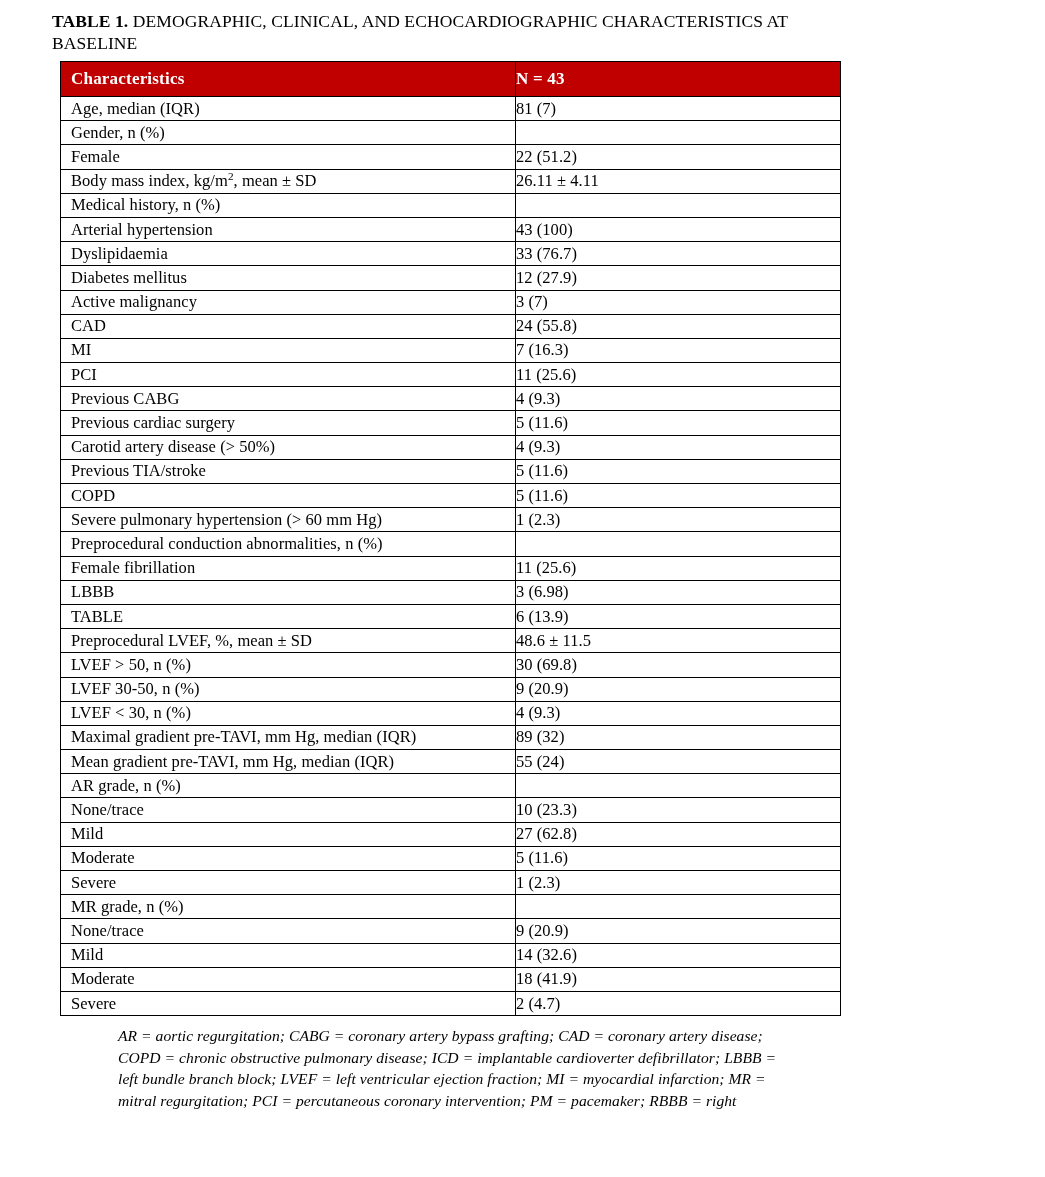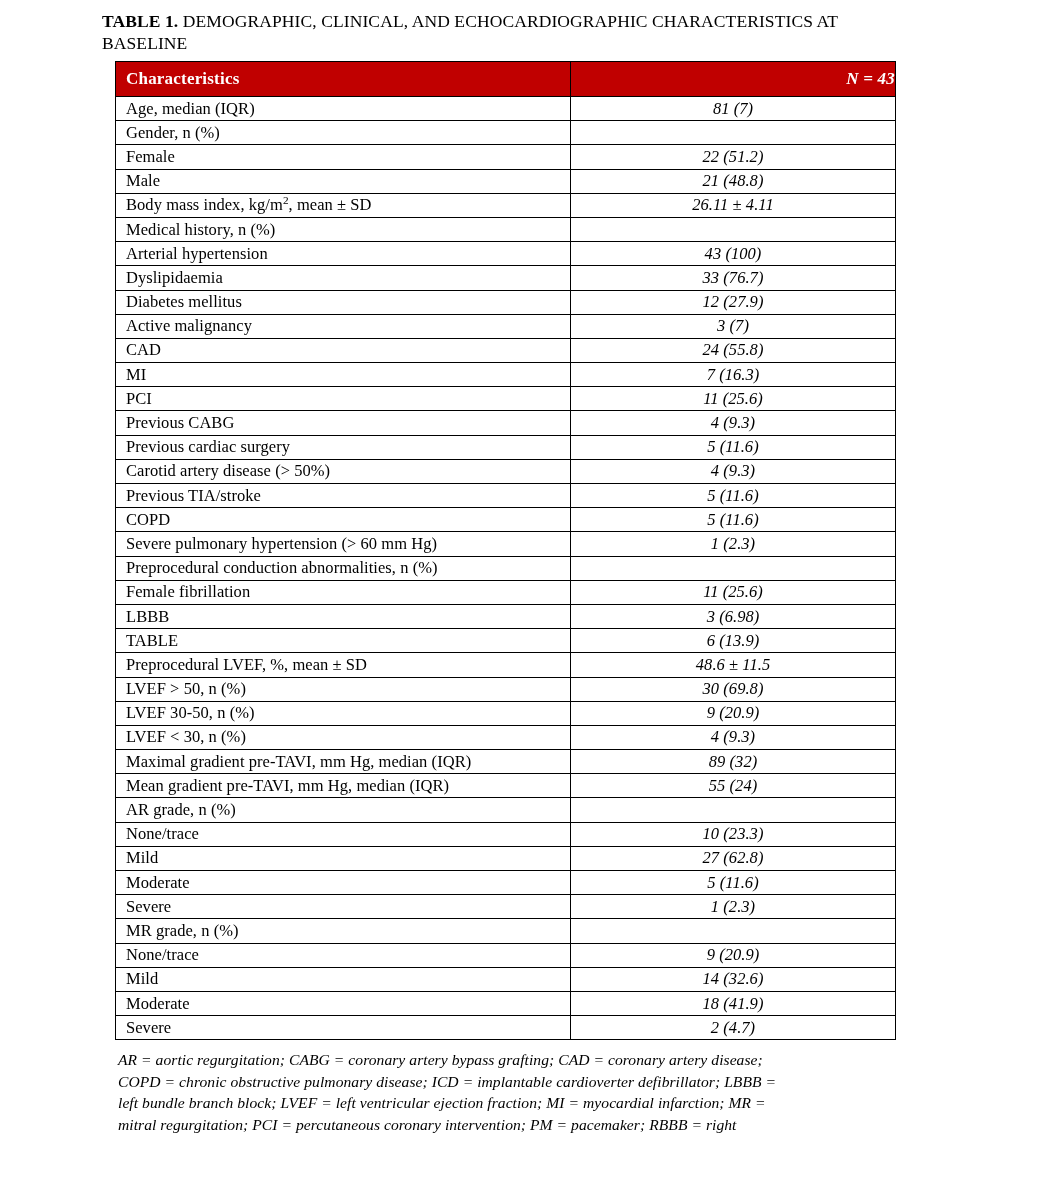--- a/index.html
+++ b/index.html
@@ -15,34 +15,34 @@
     overflow: hidden;
   }
   .page {
     position: relative;
     width: 1045px;
     height: 1177px;
     box-sizing: border-box;
     padding: 10px 0 0 0;
   }
   .title-block {
-    margin-left: 102px;
+    margin-left: 52px;
     width: 778px;
     font-size: 17.5px;
     line-height: 22px;
     letter-spacing: 0.1px;
   }
   .title-label {
     font-weight: bold;
   }
   .title-text {
     font-weight: normal;
   }
   table.main-table {
-    margin-left: 115px;
+    margin-left: 60px;
     margin-top: 7px;
     width: 780px;
     border-collapse: collapse;
     table-layout: fixed;
     padding-left: 20px;
   }
   table.main-table col.c1 { width: 455px; }
   table.main-table col.c2 { width: 325px; }
 
   thead th {
@@ -51,39 +51,36 @@
     font-weight: bold;
     font-size: 17px;
     height: 34px;
     padding: 0 0 0 10px;
     border: 1.3px solid #000000;
     text-align: left;
     vertical-align: middle;
     letter-spacing: 0.2px;
   }
   thead th.th-n {
-    text-align: right;
+    text-align: left;
     padding-left: 0;
-    font-style: italic;
   }
   tbody td {
     border: 1.2px solid #000000;
     font-size: 16.5px;
     height: 23.2px;
     line-height: 22px;
     padding: 0 4px 0 10px;
     vertical-align: middle;
     letter-spacing: 0.05px;
     white-space: nowrap;
   }
   tbody td.val {
-    text-align: center;
     padding-left: 0;
     padding-right: 0;
-    font-style: italic;
   }
   sup {
     font-size: 0.68em;
     vertical-align: super;
     line-height: 0;
   }
   .footnote {
     margin-left: 118px;
     margin-top: 9px;
     width: 790px;
@@ -120,24 +117,20 @@
         </tr>
         <tr>
           <td class="char">Gender, n (%)</td>
           <td class="val"></td>
         </tr>
         <tr>
           <td class="char">Female</td>
           <td class="val">22 (51.2)</td>
         </tr>
         <tr>
-          <td class="char">Male</td>
-          <td class="val">21 (48.8)</td>
-        </tr>
-        <tr>
           <td class="char">Body mass index, kg/m<sup>2</sup>, mean ± SD</td>
           <td class="val">26.11 ± 4.11</td>
         </tr>
         <tr>
           <td class="char">Medical history, n (%)</td>
           <td class="val"></td>
         </tr>
         <tr>
           <td class="char">Arterial hypertension</td>
           <td class="val">43 (100)</td>

